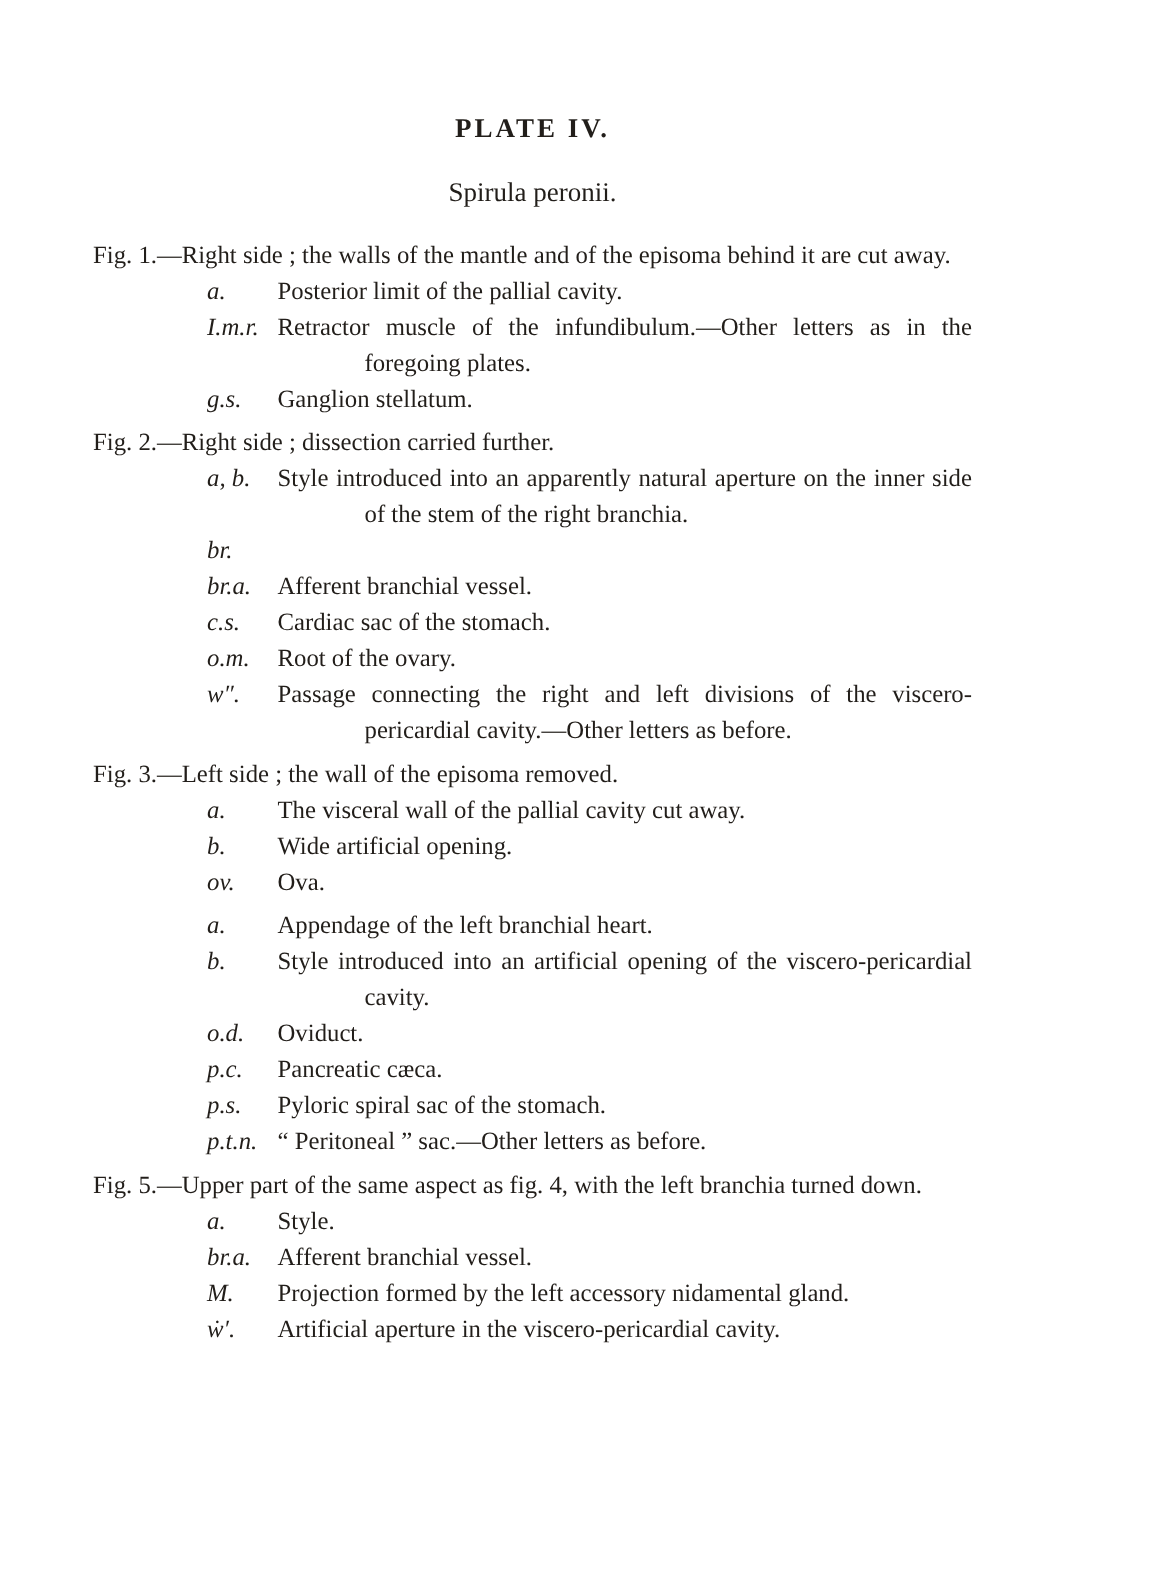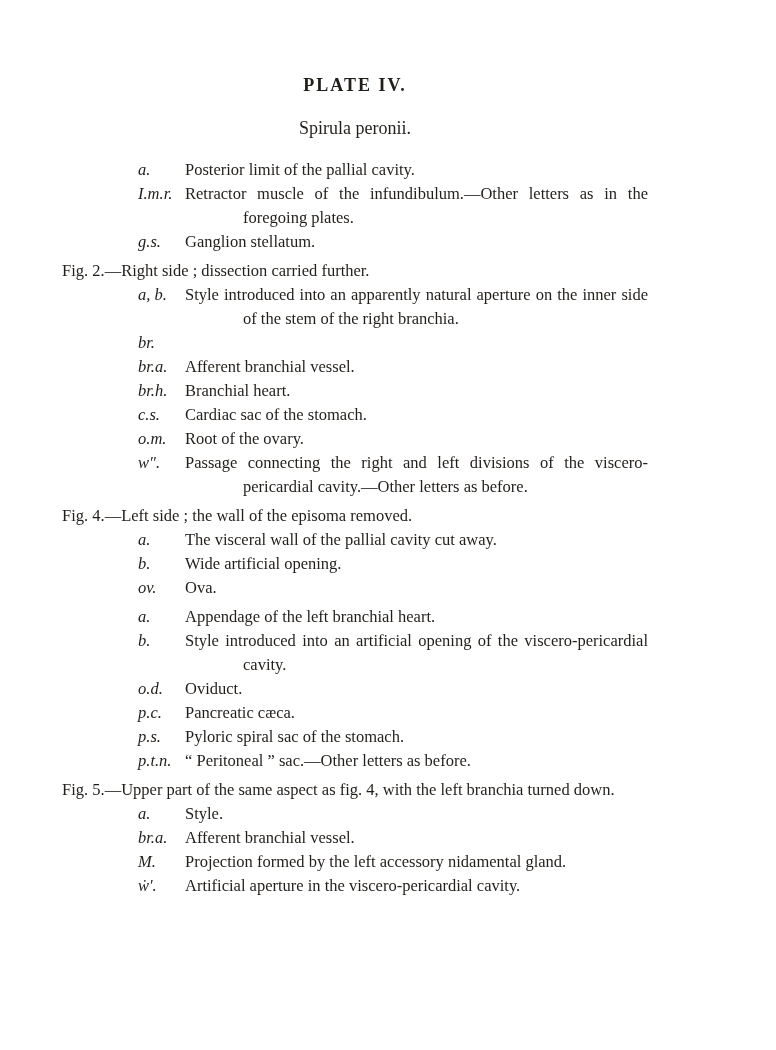--- a/index.html
+++ b/index.html
@@ -74,20 +74,21 @@
 <body>
 
 <div class="page">
 
   <h1 class="plate-title">PLATE IV.</h1>
   <h2 class="species-title">Spirula peronii.</h2>
 
   <div class="figures">
 
     <section class="figure">
+      <p class="fig-heading"><span class="fig-label">Fig. 1.</span><span class="fig-caption">—Right side ; the walls of the mantle and of the episoma behind it are cut away.</span></p>
       <div class="entry">
         <span class="key">a.</span>
         <span class="desc">Posterior limit of the pallial cavity.</span>
       </div>
       <div class="entry">
         <span class="key">I.m.r.</span>
         <span class="desc">Retractor muscle of the infundibulum.—Other letters as in the foregoing plates.</span>
       </div>
       <div class="entry">
         <span class="key">g.s.</span>
@@ -102,39 +103,35 @@
         <span class="desc">Style introduced into an apparently natural aperture on the inner side of the stem of the right branchia.</span>
       </div>
       <div class="entry">
         <span class="key">br.</span>
       </div>
       <div class="entry">
         <span class="key">br.a.</span>
         <span class="desc">Afferent branchial vessel.</span>
       </div>
       <div class="entry">
-        <span class="key">br.h.</span>
-        <span class="desc">Branchial heart.</span>
-      </div>
-      <div class="entry">
         <span class="key">c.s.</span>
         <span class="desc">Cardiac sac of the stomach.</span>
       </div>
       <div class="entry">
         <span class="key">o.m.</span>
         <span class="desc">Root of the ovary.</span>
       </div>
       <div class="entry">
         <span class="key">w″.</span>
         <span class="desc">Passage connecting the right and left divisions of the viscero-pericardial cavity.—Other letters as before.</span>
       </div>
     </section>
 
     <section class="figure">
-      <p class="fig-heading"><span class="fig-label">Fig. 4.</span><span class="fig-caption">—Left side ; the wall of the episoma removed.</span></p>
+      <p class="fig-heading"><span class="fig-label">Fig. 3.</span><span class="fig-caption">—Left side ; the wall of the episoma removed.</span></p>
       <div class="entry">
         <span class="key">a.</span>
         <span class="desc">The visceral wall of the pallial cavity cut away.</span>
       </div>
       <div class="entry">
         <span class="key">b.</span>
         <span class="desc">Wide artificial opening.</span>
       </div>
       <div class="entry">
         <span class="key">ov.</span>

